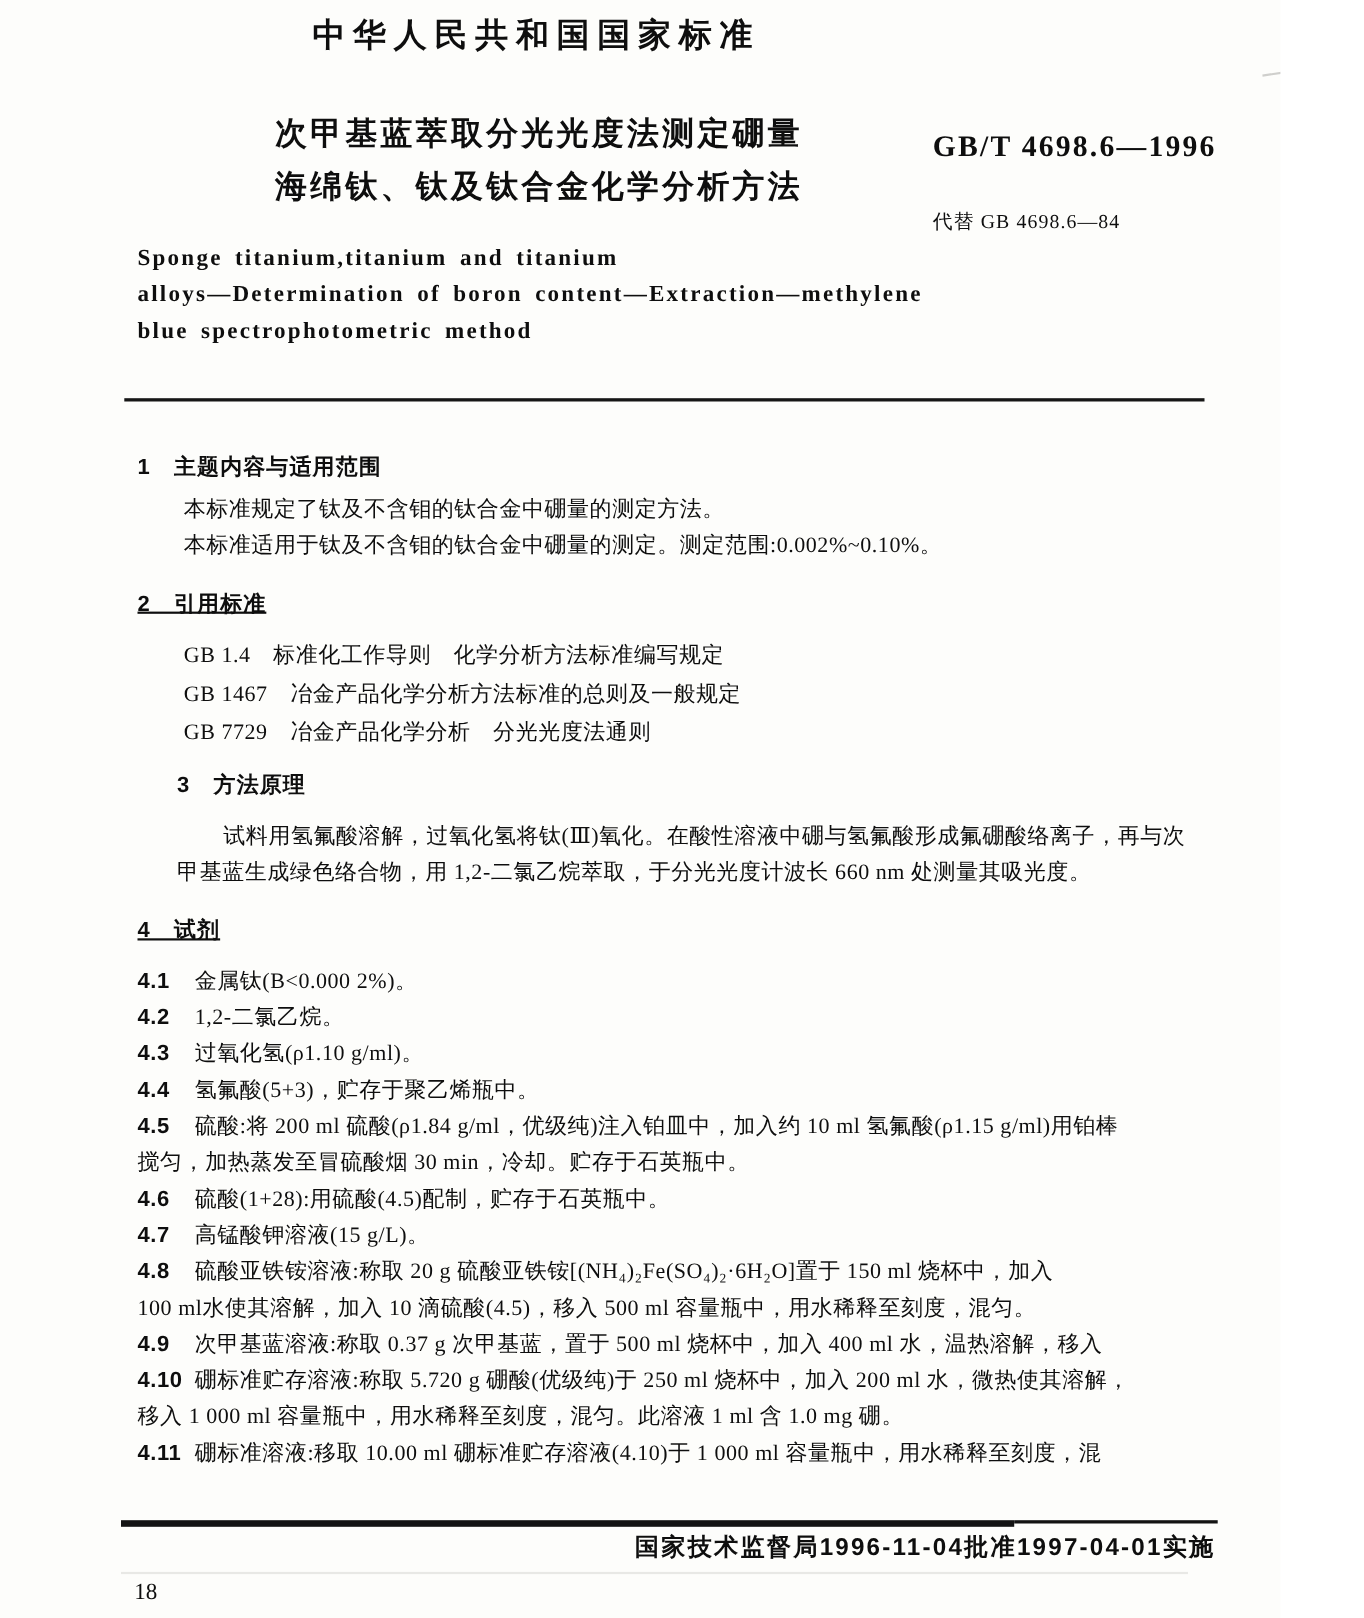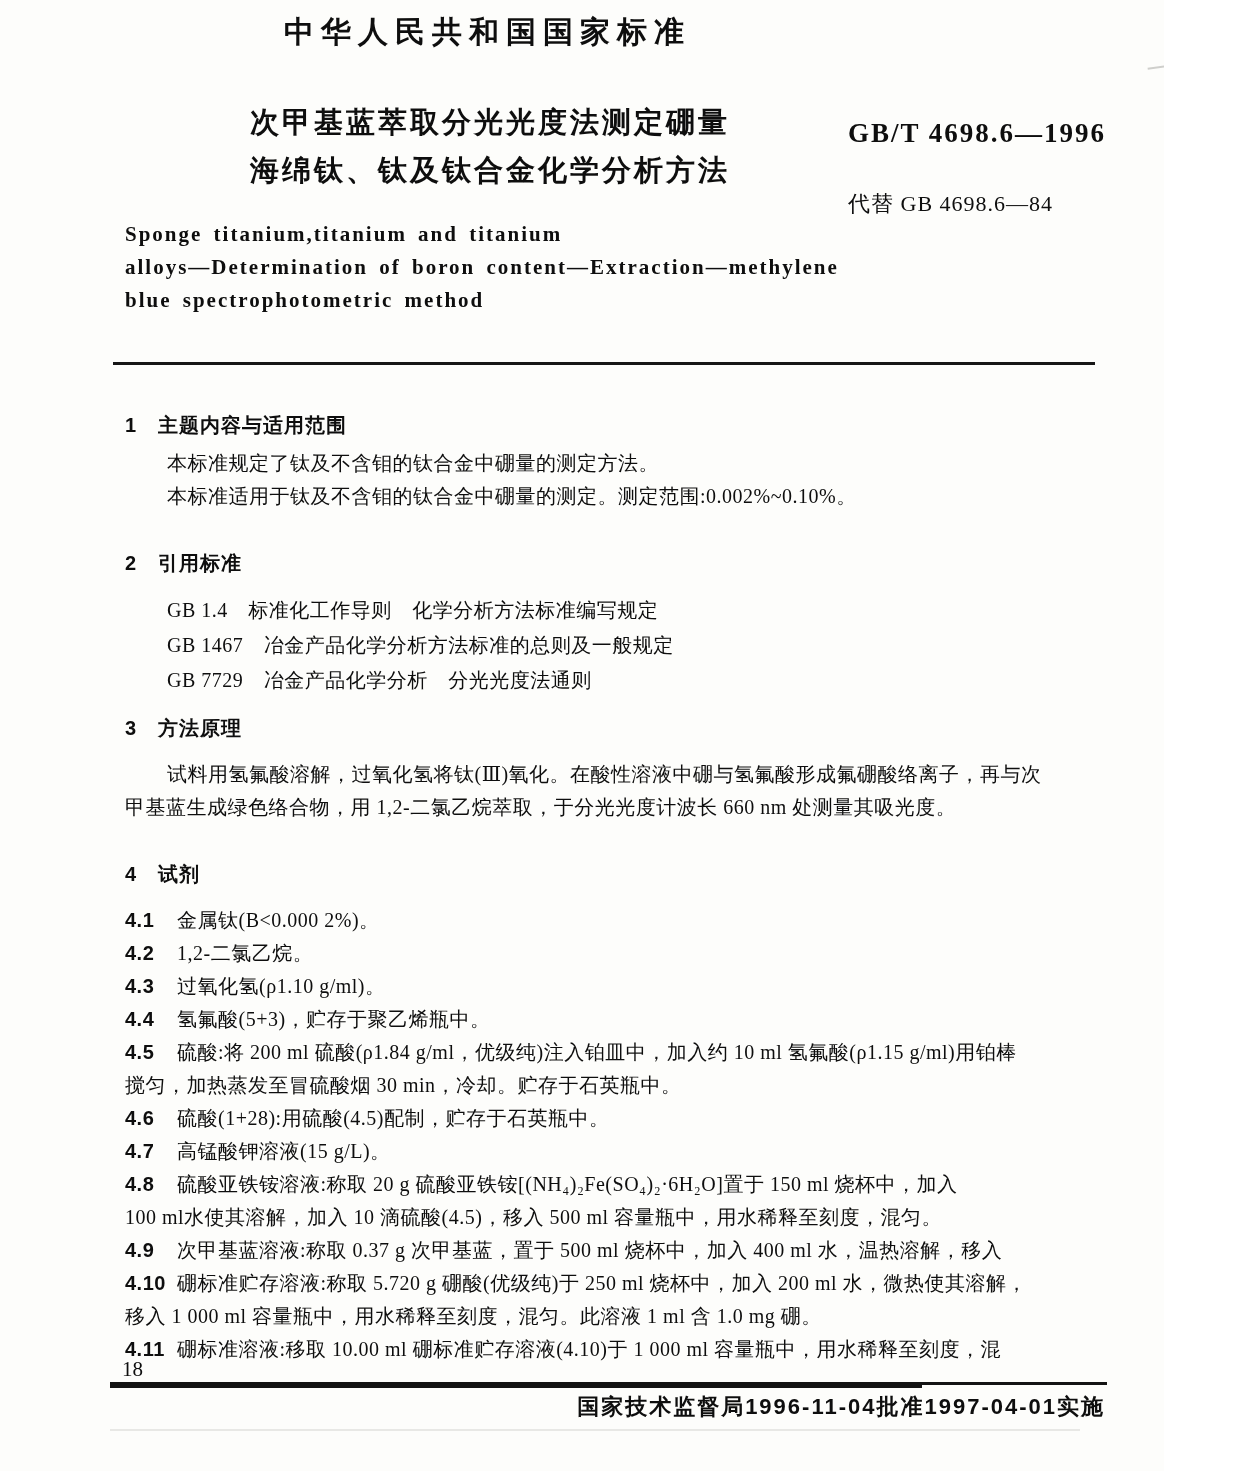--- a/index.html
+++ b/index.html
@@ -18,64 +18,64 @@
     font-family:"Liberation Sans","DejaVu Sans",sans-serif;
     font-weight:bold; font-size:29px; line-height:48px; letter-spacing:3px;
     white-space:nowrap;
   }
   .gb-code {
     position:absolute; top:118px; left:848px;
     font-weight:bold; font-size:27px; letter-spacing:2px; white-space:nowrap;
   }
   .replaces {
     position:absolute; top:189px; left:848px;
-    font-size:22px; letter-spacing:1px; white-space:nowrap;
+    font-size:18px; letter-spacing:1px; white-space:nowrap;
   }
   .title-en {
     position:absolute; top:218px; left:125px; width:860px; text-align:left;
     font-weight:bold; font-size:21px; line-height:33px;
     letter-spacing:2px; word-spacing:4px;
   }
   .divider {
     position:absolute; top:362px; left:113px; width:982px; height:3px;
     background:#161616;
   }
   .body-content {
     position:absolute; top:403px; left:125px; width:990px;
     font-size:20px; line-height:33px; letter-spacing:0.5px;
   }
   .sec-heading {
     font-family:"Liberation Sans","DejaVu Sans",sans-serif;
     font-weight:bold; font-size:20px; line-height:28px; letter-spacing:1px;
     white-space:nowrap;
   }
   .mt8  { margin-top:8px;  }
-  .mt16 { margin-top:16px; }
-  .mt22 { margin-top:36px; }
+  .mt16 { margin-top:16px;margin-left:36px; }
+  .mt22 { margin-top:22px;text-decoration:underline; }
   .mt24 { margin-top:8px; }
   .para { white-space:nowrap; }
   .indent { text-indent:42px; }
   .refs { margin-top:16px; line-height:35px; padding-left:42px; }
   .ref-line { white-space:nowrap; }
   .reagents { margin-top:16px; }
   .line { white-space:nowrap; }
   .rnum {
     display:inline-block; min-width:42px; margin-right:10px;
     font-family:"Liberation Sans","DejaVu Sans",sans-serif; font-weight:bold;
   }
   .rule-thick { position:absolute; top:1382px; left:110px; width:812px; height:6px; background:#131313; }
   .rule-thin  { position:absolute; top:1382px; left:922px; width:185px; height:3px; background:#131313; }
   .footer-row {
     position:absolute; top:1392px; left:113px; width:992px;
     display:flex; justify-content:flex-end; align-items:flex-start;
     font-family:"Liberation Sans","DejaVu Sans",sans-serif;
     font-weight:bold; font-size:22px; letter-spacing:2px; white-space:nowrap;
   }
   .faint-rule { position:absolute; top:1429px; left:110px; width:970px; height:2px; background:#e8e8e5; }
-  .page-num { position:absolute; top:1357px; left:122px; font-size:21px; }
+  .page-num { position:absolute; top:1435px; left:122px; font-size:21px; }
   .artifact { position:absolute; top:66px; left:1148px; width:24px; height:6px; border-top:2px solid #cfcfcc; transform:rotate(-8deg); }
 </style>
 </head>
 <body>
 
 <div class="page">
 
   <div class="std-header">中华人民共和国国家标准</div>
 
   <div class="artifact"></div>

